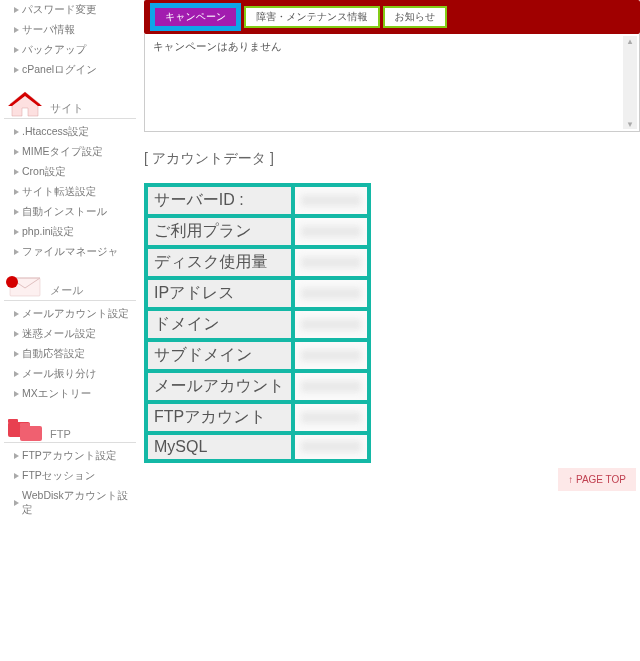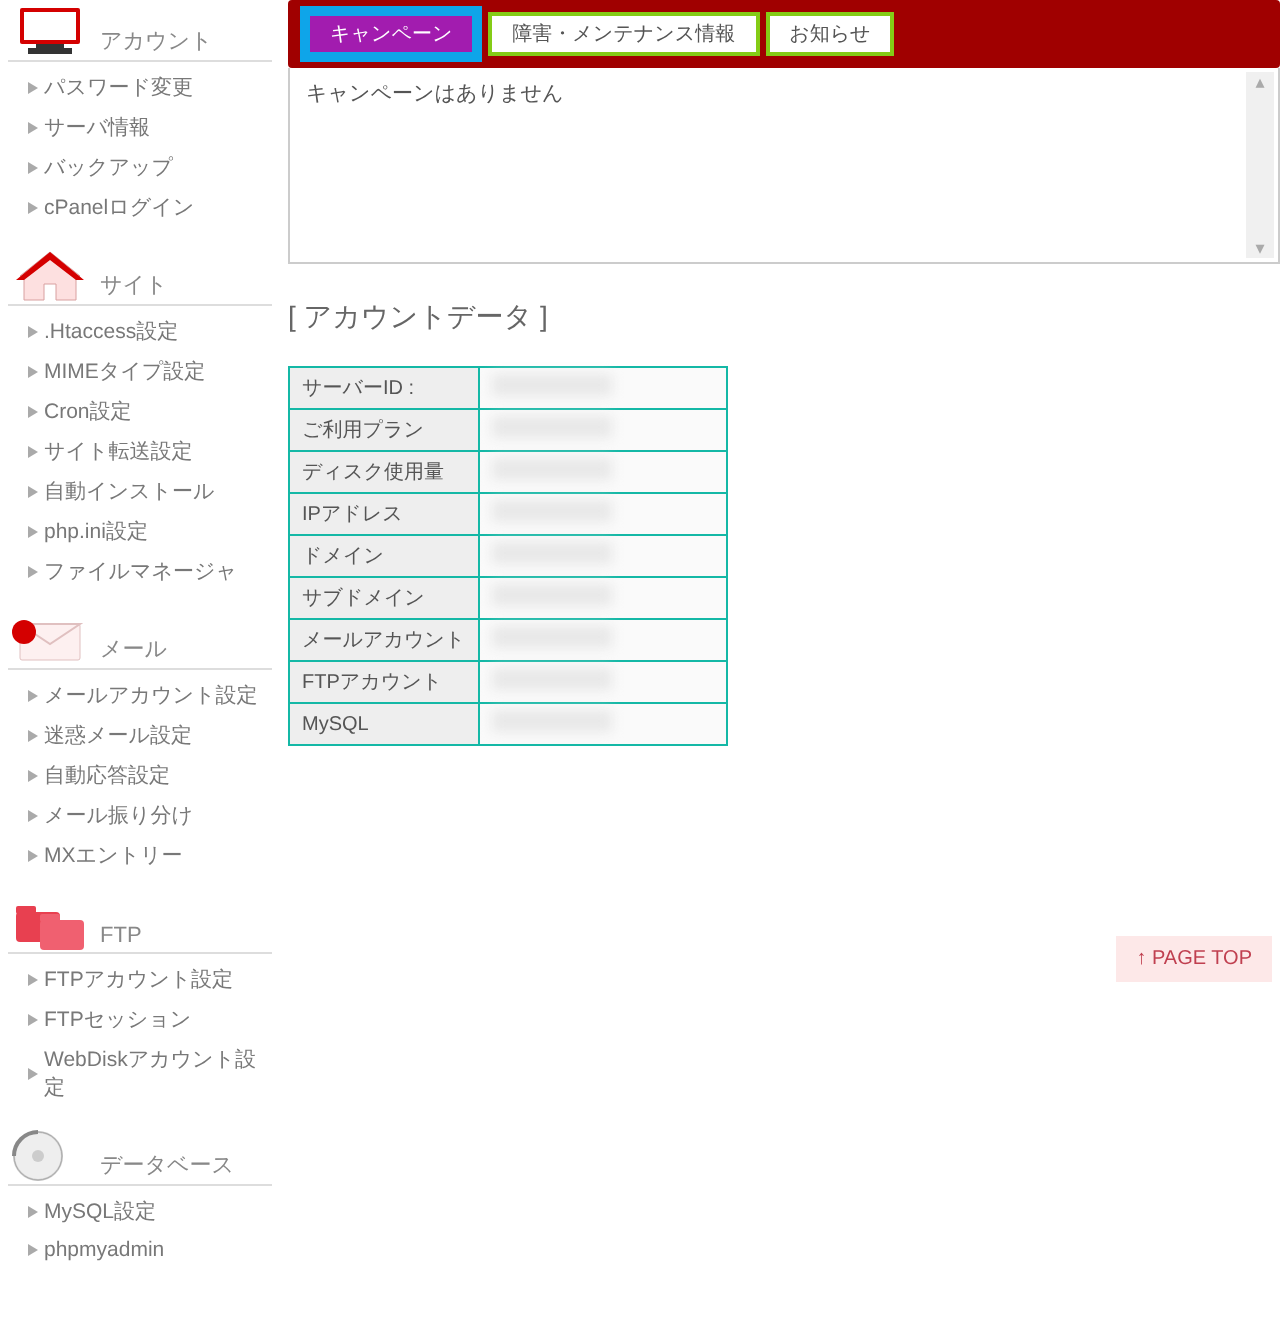--- a/index.html
+++ b/index.html
@@ -108,23 +108,23 @@
     .account-data-title {
       color: #666;
       font-size: 14px;
       margin-bottom: 15px;
     }
     .data-table {
       width: 220px;
       border-collapse: collapse;
     }
     .data-table td {
-      border: 1px solid #14b8a6;
+      border: 4px solid #14b8a6;
       padding: 3px 6px;
-      font-size: 10px;
+      font-size: 16px;
     }
     .data-table td.label {
       background: #eeeeee;
       color: #555;
       width: 76px;
       white-space: nowrap;
     }
     .data-table td.value {
       background: #fafafa;
     }
@@ -146,31 +146,20 @@
       cursor: pointer;
     }
   </style>
 </head>
 <body>
 
 <div class="container">
   <div class="sidebar">
 
     <div class="sidebar-section">
-      <div class="section-header">
-        <span class="section-icon">
-          <svg viewBox="0 0 42 28">
-            <rect x="6" y="2" width="30" height="18" rx="1" fill="#d40000"></rect>
-            <rect x="8" y="4" width="26" height="14" fill="#fff"></rect>
-            <rect x="14" y="20" width="14" height="2" fill="#333"></rect>
-            <rect x="10" y="22" width="22" height="3" fill="#333"></rect>
-          </svg>
-        </span>
-        <span class="section-label">アカウント</span>
-      </div>
       <div>
           <div class="sidebar-item">
             <span class="triangle"></span>
             <span>パスワード変更</span>
           </div>
           <div class="sidebar-item">
             <span class="triangle"></span>
             <span>サーバ情報</span>
           </div>
           <div class="sidebar-item">
@@ -282,43 +271,20 @@
             <span class="triangle"></span>
             <span>FTPセッション</span>
           </div>
           <div class="sidebar-item">
             <span class="triangle"></span>
             <span>WebDiskアカウント設定</span>
           </div>
         </div>
     </div>
 
-    <div class="sidebar-section">
-      <div class="section-header">
-        <span class="section-icon">
-          <svg viewBox="0 0 42 28">
-            <circle cx="15" cy="14" r="12" fill="#eee" stroke="#ccc"></circle>
-            <circle cx="15" cy="14" r="3" fill="#ccc"></circle>
-            <circle cx="15" cy="14" r="12" fill="none" stroke="#aaa" stroke-width="0.5"></circle>
-            <path d="M3 14 A12 12 0 0 1 15 2" fill="none" stroke="#888" stroke-width="2"></path>
-          </svg>
-        </span>
-        <span class="section-label">データベース</span>
-      </div>
-      <div>
-          <div class="sidebar-item">
-            <span class="triangle"></span>
-            <span>MySQL設定</span>
-          </div>
-          <div class="sidebar-item">
-            <span class="triangle"></span>
-            <span>phpmyadmin</span>
-          </div>
-        </div>
-    </div>
 
   </div>
 
   <div class="main">
     <div class="tabs-bar">
       <div class="tab active">キャンペーン</div>
       <div class="tab">障害・メンテナンス情報</div>
       <div class="tab">お知らせ</div>
     </div>
     <div class="tab-content">

